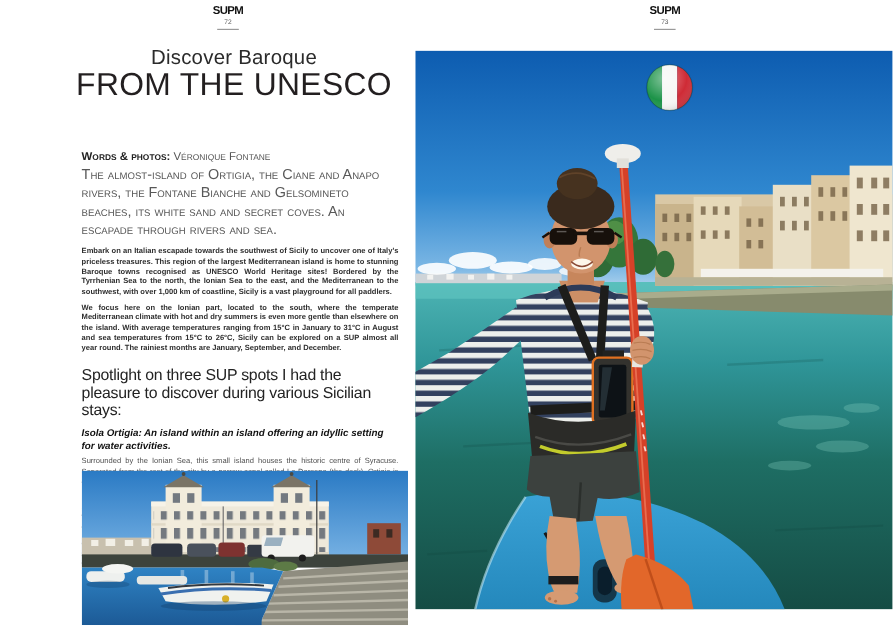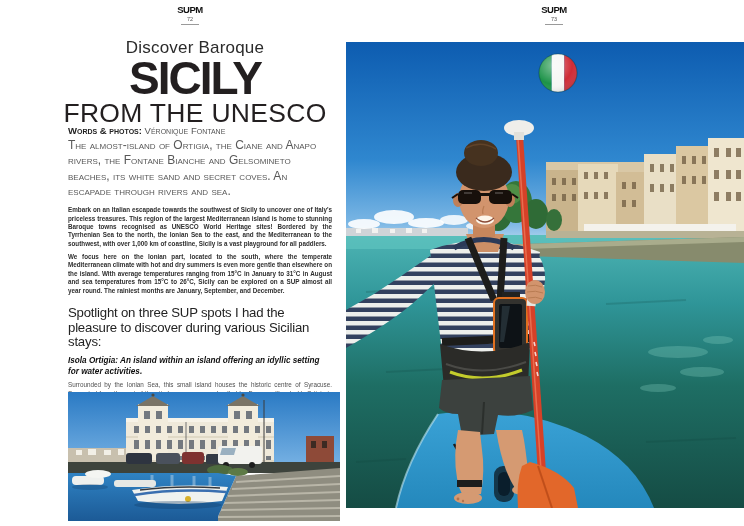--- a/index.html
+++ b/index.html
@@ -48,21 +48,20 @@
 <div class="page" id="page-left">
 
   <div class="runhead" id="runhead-left">
     <div class="logo">SUPM</div>
     <div class="pnum">72</div>
     <div class="rule"></div>
   </div>
 
   <div class="title-block">
     <div class="kicker">Discover Baroque</div>
-    <div class="main-title">SICILY</div>
     <div class="sub-title">FROM THE UNESCO</div>
   </div>
 
   <div class="text-col">
     <div class="byline">
       <span class="lbl">Words &amp; photos:</span>
       <span>Véronique Fontane</span>
     </div>
     <p class="intro" style="margin:1px 0 0 0;">The almost-island of Ortigia, the Ciane and Anapo rivers, the Fontane Bianche and Gelsomineto beaches, its white sand and secret coves. An escapade through rivers and sea.</p>
     <p class="lead-para" style="margin:7px 0 0 0;">Embark on an Italian escapade towards the southwest of Sicily to uncover one of Italy's priceless treasures. This region of the largest Mediterranean island is home to stunning Baroque towns recognised as UNESCO World Heritage sites! Bordered by the Tyrrhenian Sea to the north, the Ionian Sea to the east, and the Mediterranean to the southwest, with over 1,000 km of coastline, Sicily is a vast playground for all paddlers.</p>

